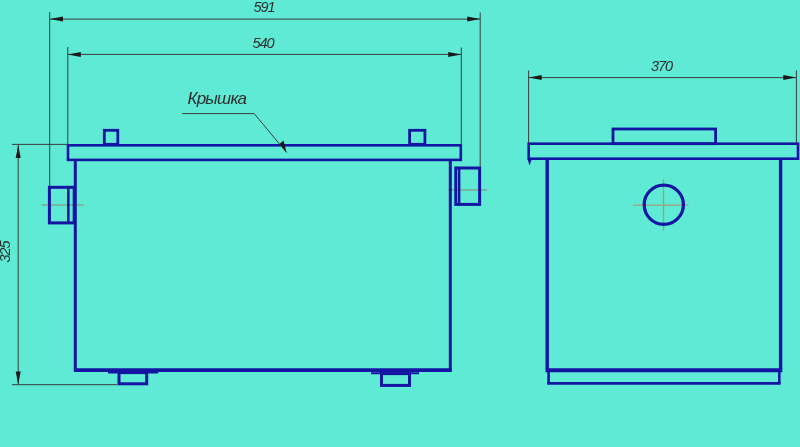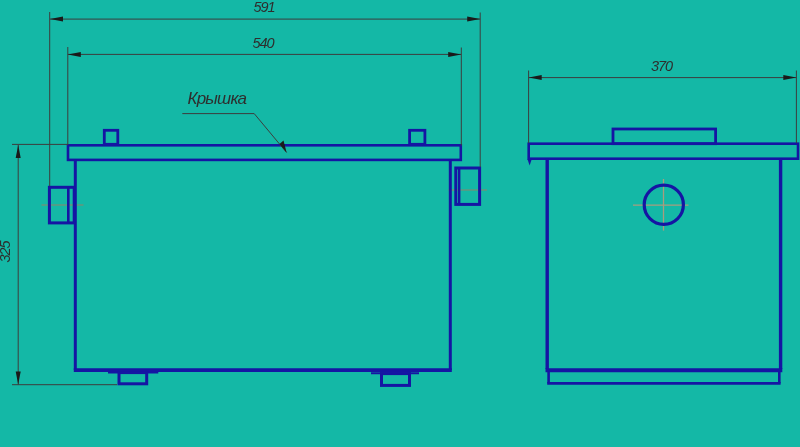--- a/index.html
+++ b/index.html
@@ -1,16 +1,16 @@
 <!DOCTYPE html>
 <html><head>
 <meta charset="utf-8">
 <style>
   html,body{margin:0;padding:0;background:#ffffff;}
-  #page{width:800px;height:447px;position:relative;background:#14b8a6;overflow:hidden;}
+  #page{width:800px;height:447px;position:relative;background:#5eead4;overflow:hidden;}
   svg{position:absolute;left:0;top:0;}
   text{font-family:"Liberation Sans",sans-serif;font-style:italic;fill:#2e2e2e;}
 </style>
 </head>
 <body>
 <div id="page">
 <svg width="800" height="447" viewBox="0 0 800 447">
 
   <g stroke="#8d8468" stroke-width="1.2" fill="none">
     <line x1="41.5" y1="205" x2="83.5" y2="205"></line>

